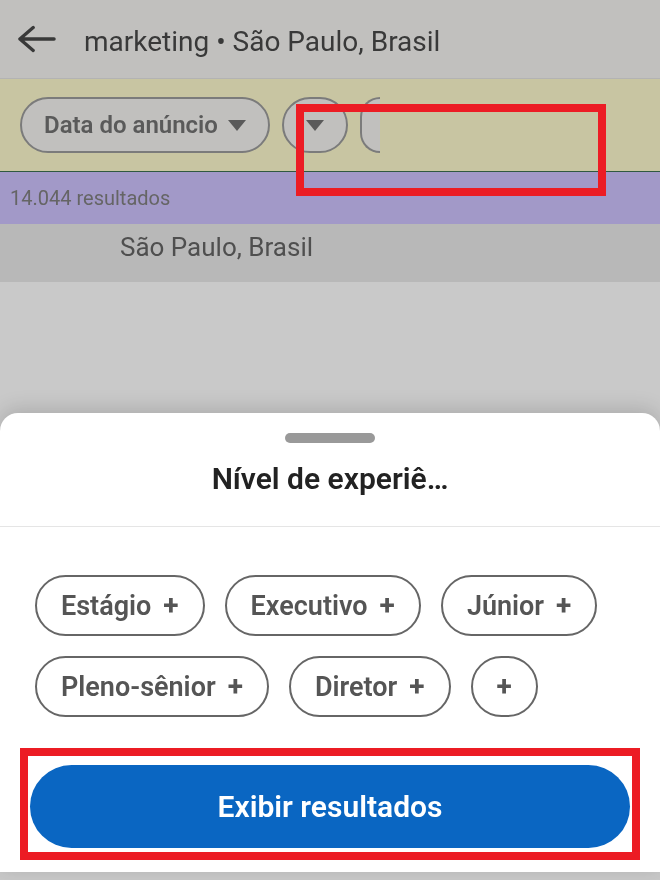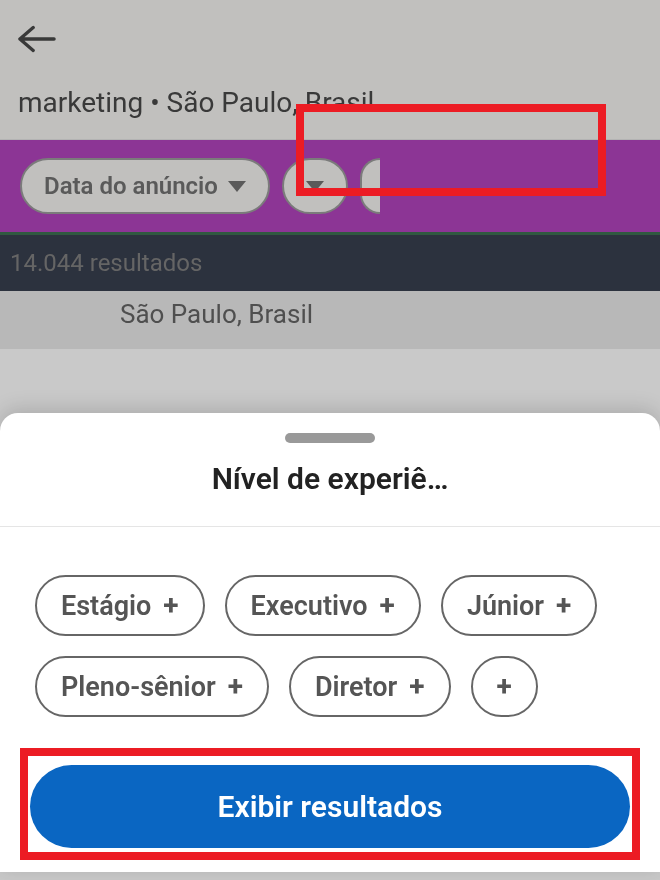--- a/index.html
+++ b/index.html
@@ -20,26 +20,25 @@
       top: 0;
       left: 0;
       width: 100%;
       height: 100%;
       background: rgba(100, 100, 100, 0.35);
       z-index: 1;
       pointer-events: none;
     }
     .header {
       display: flex;
-      align-items: flex-start;
+      align-items: flex-end;
       padding: 20px 18px;
       gap: 28px;
       background: #f3f2ef;
       border-bottom: 1px solid #ddd;
-      flex-direction: column;
     }
     .back-arrow {
       width: 38px;
       height: 38px;
       display: flex;
       align-items: center;
       justify-content: center;
     }
     .back-arrow svg {
       width: 38px;
@@ -47,22 +46,22 @@
     }
     .search-title {
       font-size: 28px;
       color: #222;
       font-weight: 400;
     }
     .filter-bar {
       display: flex;
       gap: 12px;
       padding: 18px 20px;
-      background: #a21caf;
-      border-bottom: 3px solid #14532d;
+      background: #fef9c3;
+      border-bottom: 1px solid #14532d;
       overflow: visible;
     }
     .filter-chip {
       display: flex;
       align-items: center;
       gap: 10px;
       padding: 12px 22px;
       border: 2px solid #888;
       border-radius: 999px;
       background: #f3f2ef;
@@ -93,23 +92,23 @@
       border: 8px solid #ec1c24;
       top: 748px;
       left: 20px;
       width: 620px;
       height: 112px;
       z-index: 3;
       pointer-events: none;
     }
     .results-count {
       padding: 14px 10px;
-      font-size: 24px;
+      font-size: 20px;
       color: #666;
-      background: #0f172a;
+      background: #c4b5fd;
     }
     .result-location {
       padding: 8px 10px 20px 120px;
       font-size: 26px;
       color: #444;
       background: #e5e5e5;
     }
     .bottom-sheet {
       position: absolute;
       bottom: 8px;

